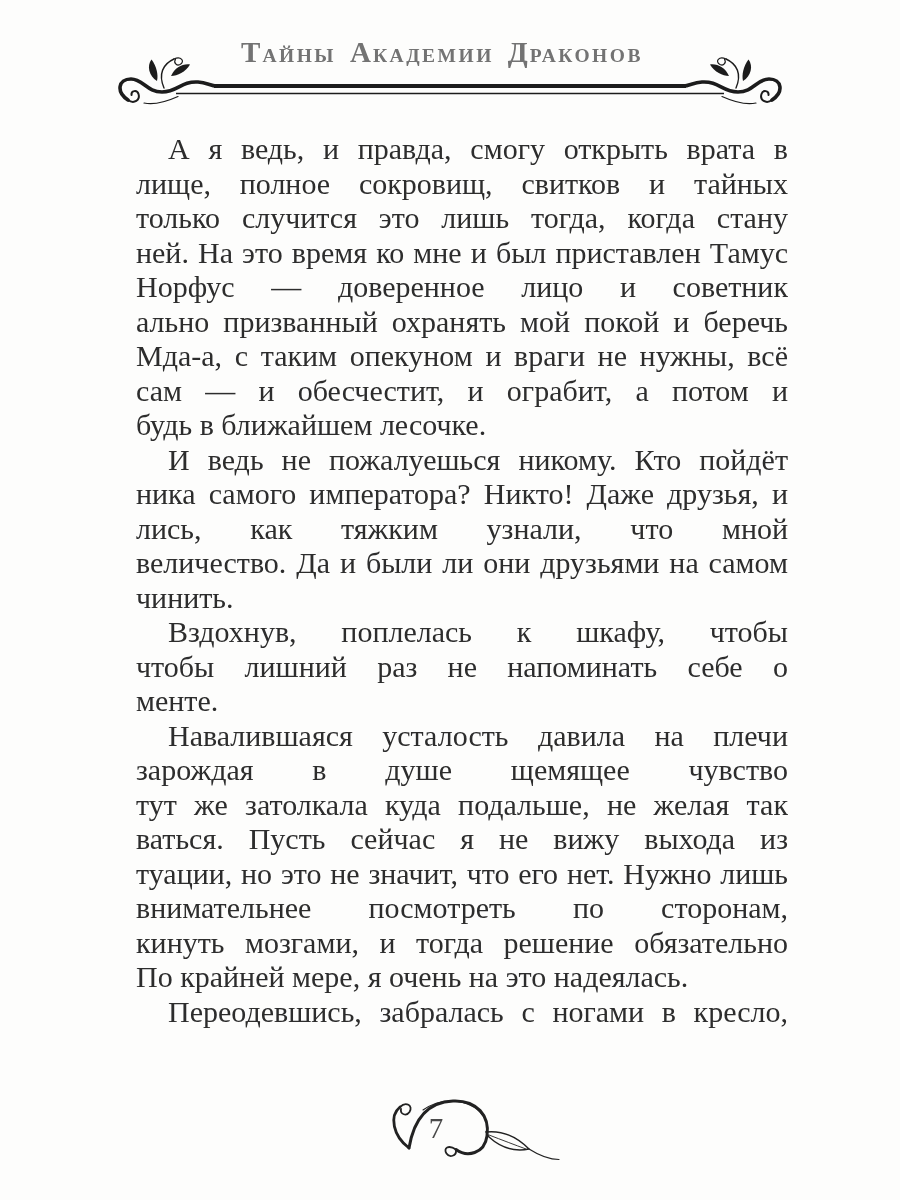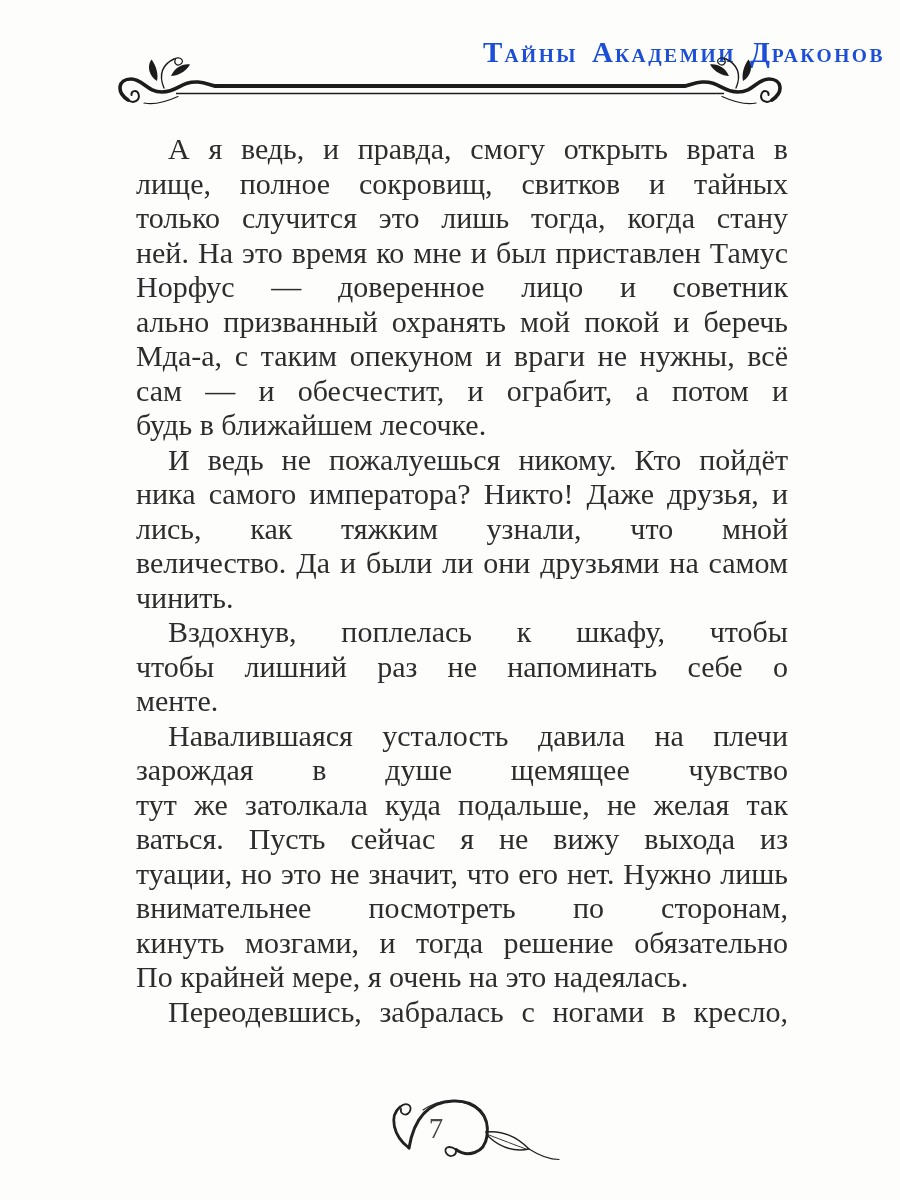--- a/index.html
+++ b/index.html
@@ -11,23 +11,23 @@
   #page {
     position: relative;
     width: 900px; height: 1200px;
     background: #fdfdfc;
     overflow: hidden;
   }
 
   
   .header-title {
     position: absolute;
-    top: 36px; left: 0; right: 8px;
-    text-align: right;
-    color: #1d4ed8;
+    top: 36px; left: 0; right: 16px;
+    text-align: center;
+    color: #737373;
     white-space: nowrap;
   }
   .header-title .word { margin: 0 7px; }
   .header-title .initial {
     font-size: 29px; font-weight: 700;
     letter-spacing: 2px;
   }
   .header-title .rest {
     font-size: 19.5px; font-weight: 700;
     letter-spacing: 2.5px;

